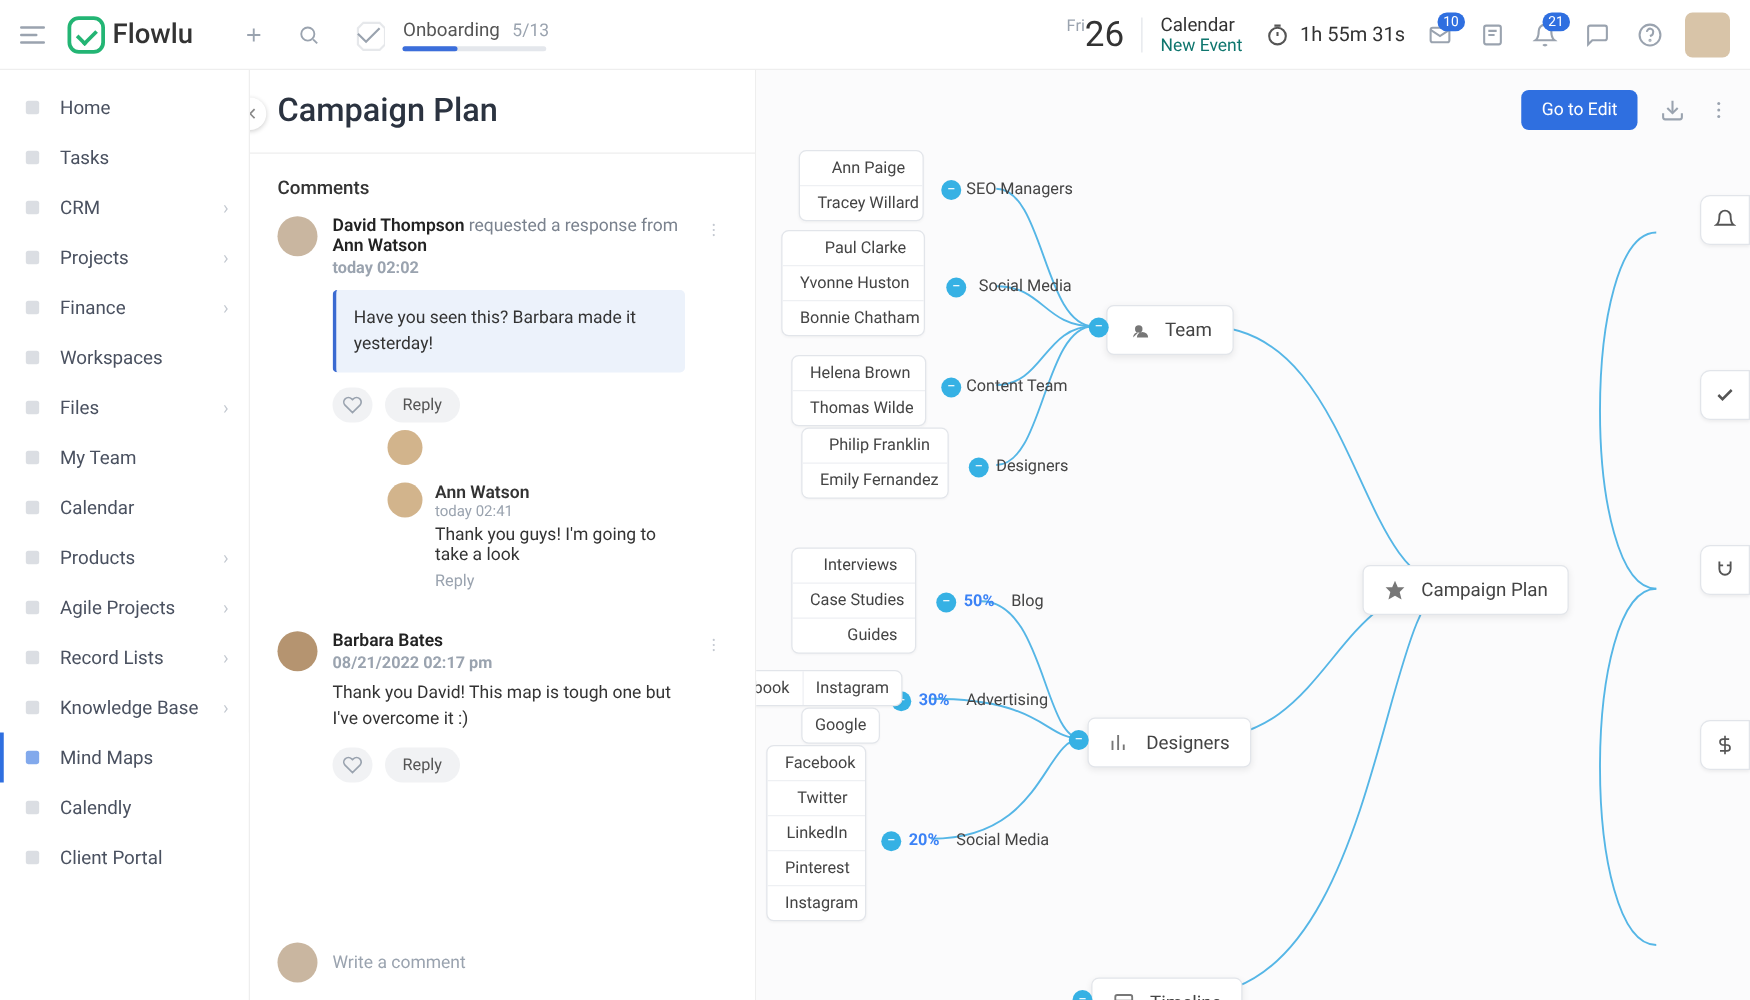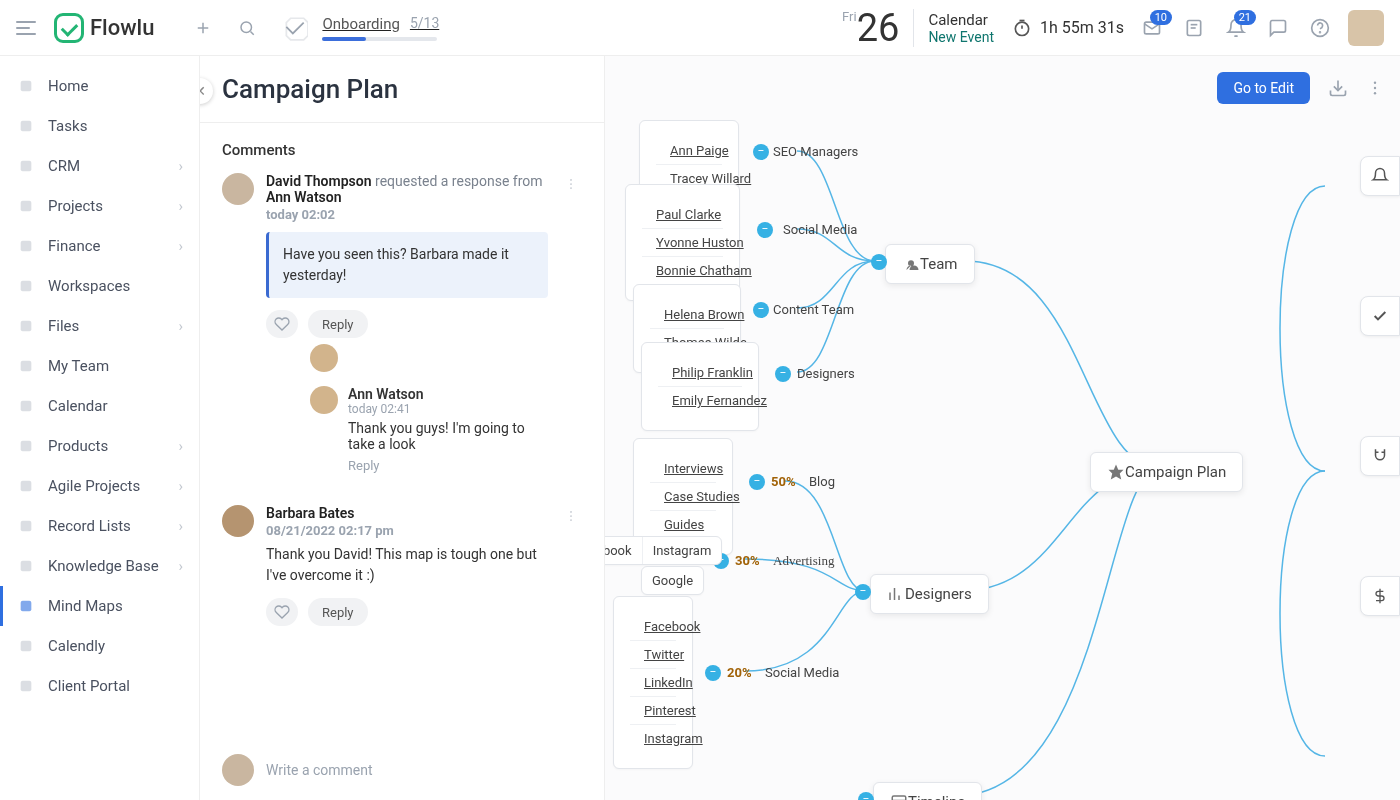--- a/index.html
+++ b/index.html
@@ -12,28 +12,28 @@
 .ham span { height:2px; background:#9aa3af; border-radius:1px; }
 .ham span:nth-child(2){width:14px;}
 .logo { display:flex; align-items:center; gap:6px; font-size:22px; font-weight:500; color:#333; margin-right:40px; }
 .logo .mark { width:30px; height:30px; border:3px solid #23b574; border-radius:9px; position:relative; }
 .logo .mark::after{content:"";position:absolute;left:5px;top:7px;width:12px;height:7px;border-left:3px solid #23b574;border-bottom:3px solid #23b574;transform:rotate(-45deg);}
 .ticon { color:#9aa3af; cursor:pointer; }
 .tplus, .tsearch { margin-right:26px; }
 .onboard { display:flex; align-items:center; gap:14px; margin-right:auto; }
 .onboard .ob-ico { width:26px; height:26px; color:#9aa3af; }
 .onboard .ob-txt { display:flex; flex-direction:column; }
-.onboard .ob-line { display:flex; gap:10px; align-items:flex-start;text-decoration:underline; }
+.onboard .ob-line { display:flex; gap:10px; align-items:flex-end; }
 .onboard .ob-title { color:#555; font-size:15px; }
 .onboard .ob-frac { color:#9aa3af; font-size:14px; }
 .onboard .ob-bar { width:115px; height:4px; background:#e4e7ec; border-radius:2px; margin-top:4px; }
 .onboard .ob-bar > div { width:38%; height:100%; background:#3b6edb; border-radius:2px; }
 .hd-date { display:flex; align-items:center; gap:12px; padding-right:14px; border-right:1px solid #e2e5ea; margin-right:14px; }
 .hd-date .dw { color:#9aa3af; font-size:13px; }
-.hd-date .dn { font-size:38px; font-weight:400; color:#333; line-height:1; }
+.hd-date .dn { font-size:28px; font-weight:400; color:#333; line-height:1; }
 .hd-date .col { display:flex; flex-direction:row; }
 .hd-cal .col { display:flex; flex-direction:column; }
 .hd-cal .c1 { font-size:15px; color:#333; }
 .hd-cal .c2 { font-size:14px; color:#0f766e;text-align:right; }
 .hd-timer { display:flex; align-items:center; gap:8px; margin:0 18px; color:#333; font-size:16px; }
 .hicons { display:flex; align-items:center; gap:22px; }
 .hicons .rel { position:relative; }
 .badge { position:absolute; top:-8px; right:-10px; background:#2f6fe0; color:#fff; font-size:11px; padding:1px 5px; border-radius:9px; }
 .avatar-sm { width:36px; height:36px; border-radius:6px; background:#d8c4a8; margin-left:18px; background-size:cover; }
 
@@ -74,27 +74,27 @@
 .mention { background:#eef0f3; border-radius:12px; padding:2px 8px; font-size:13px; color:#555; }
 .reply-link { color:#9aa3af; font-size:13px; cursor:pointer; }
 .composer { display:flex; gap:12px; padding:14px 22px; align-items:center; }
 .composer .av { width:32px; height:32px; border-radius:50%; background:#c9b6a0; }
 .composer input { flex:1; border:none; outline:none; font-size:14px; color:#333; }
 .composer input::placeholder { color:#9aa3af; }
 
 
 .canvas { flex:1; position:relative; background:#fbfbfc; overflow:hidden; }
 .node { position:absolute; background:#fff; border:1px solid #e2e5ea; border-radius:6px; padding:6px 10px; font-size:13px; color:#444; white-space:nowrap; box-shadow:0 1px 2px rgba(0,0,0,.03); }
-.node.big { padding:10px 16px; font-size:15px; display:flex; align-items:center; box-shadow:0 2px 6px rgba(0,0,0,.08); }
+.node.big { padding:10px 16px; font-size:15px; display:flex; align-items:center; gap:12px; box-shadow:0 2px 6px rgba(0,0,0,.08); }
 .node.big .ni { width:18px; height:18px; color:#777; }
-.node.stack { padding:16px;text-decoration:underline; }
+.node.stack { padding:0; }
 .node.stack > div { padding:6px 14px; border-bottom:1px solid #eef0f3; text-align:right; }
 .node.stack > div:last-child { border-bottom:none; }
 .tog { position:absolute; width:16px; height:16px; border-radius:50%; background:#36b1e4; color:#fff; font-size:12px; line-height:14px; text-align:center; cursor:pointer; }
-.pct { position:absolute; font-size:13px; font-weight:700; color:#a16207; }
+.pct { position:absolute; font-size:13px; font-weight:700; color:#3b82f6; }
 .midlabel { position:absolute; font-size:13px; color:#444; }
 .cv-tools { position:absolute; right:0; top:100px; display:flex; flex-direction:column; gap:100px; }
 .cv-tools .tl { width:40px; height:40px; background:#fff; border:1px solid #e2e5ea; border-radius:8px 0 0 8px; display:flex; align-items:center; justify-content:center; color:#555; cursor:pointer; box-shadow:0 1px 3px rgba(0,0,0,.06); }
 
 
 .btn-primary { background:#2f6fe0; color:#fff; border:none; border-radius:6px; padding:8px 16px; font-size:14px; cursor:pointer; }
 .hd-btns { position:absolute; right:16px; top:72px; display:flex; align-items:center; gap:18px; z-index:10; }
 .hd-btns .ghost { color:#9aa3af; cursor:pointer; }
 </style>
 </head>
@@ -520,21 +520,21 @@
 
     <div class="midlabel" style="left:204px; top:418px;">Blog</div>
     <div class="pct" style="left:166px; top:418px;">50%</div>
     <div class="tog" style="left:144px;top:418px;">−</div>
     <div class="node stack" style="left:28px; top:382px; width:100px;">
       <div>Interviews</div>
       <div>Case Studies</div>
       <div>Guides</div>
     </div>
 
-    <div class="midlabel" style="left:168px; top:497px;font-family:Liberation Serif, serif;">Advertising</div>
+    <div class="midlabel" style="left:168px; top:497px;">Advertising</div>
     <div class="pct" style="left:130px; top:497px;">30%</div>
     <div class="tog" style="left:108px;top:497px;">−</div>
     <div class="node" style="left:-20px; top:480px; display:flex; padding:0;">
       <div style="padding:6px 10px;border-right:1px solid #eef0f3;">ebook</div>
       <div style="padding:6px 10px;">Instagram</div>
     </div>
     <div class="node" style="left:36px; top:510px; text-align:right;">Google</div>
 
     <div class="midlabel" style="left:160px; top:609px;">Social Media</div>
     <div class="pct" style="left:122px; top:609px;">20%</div>

